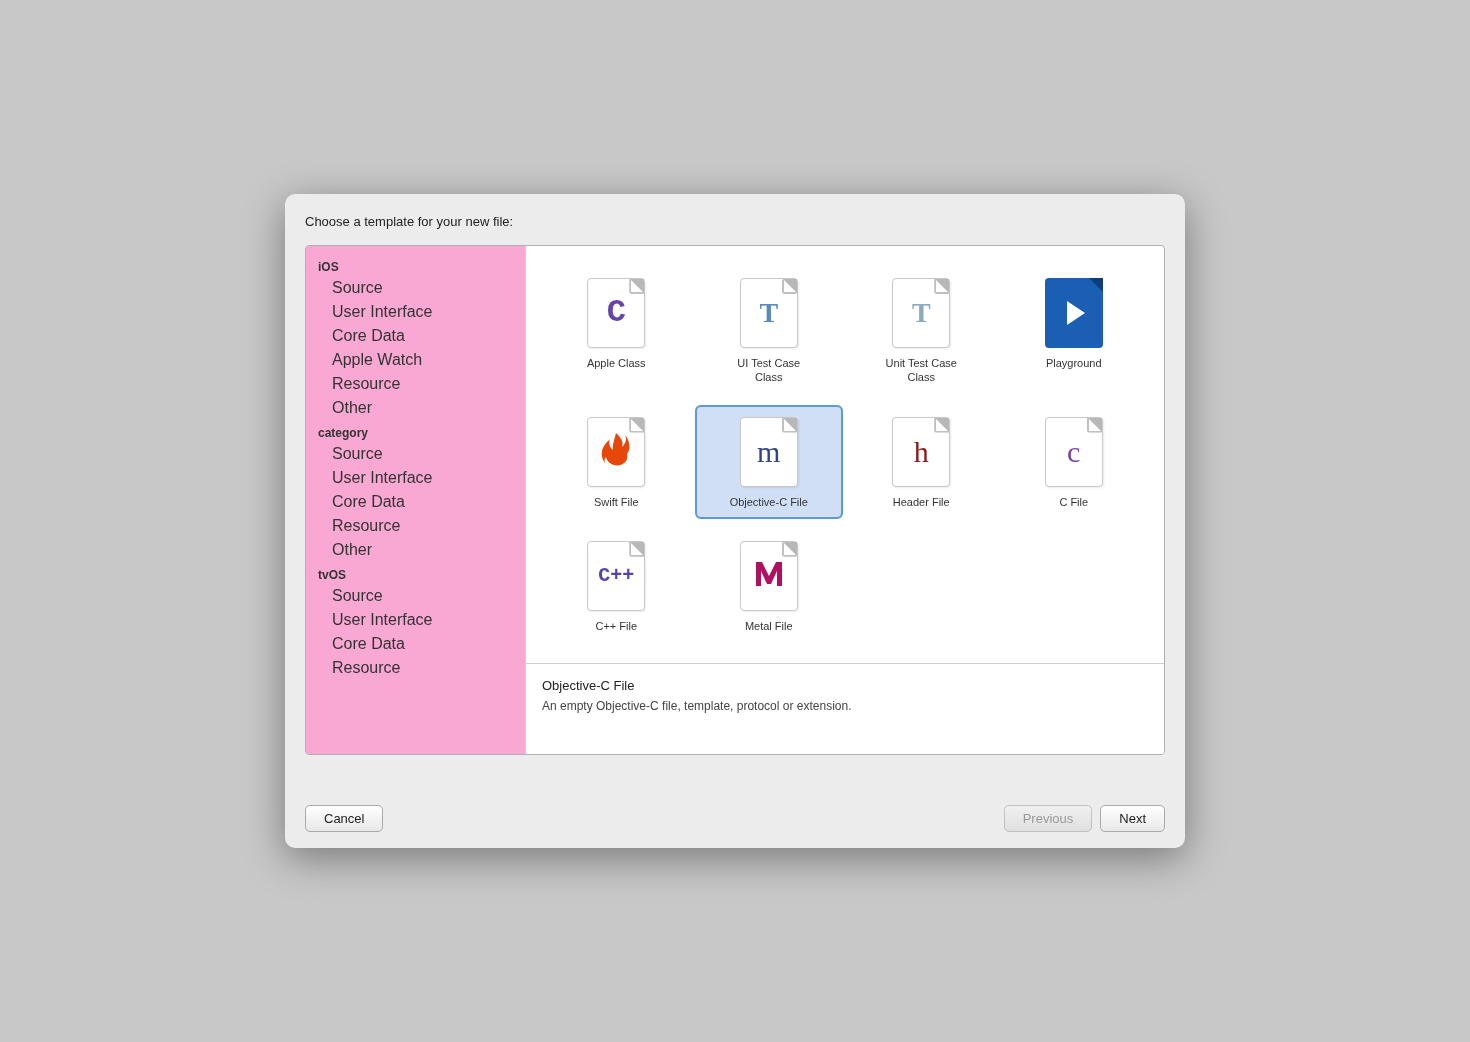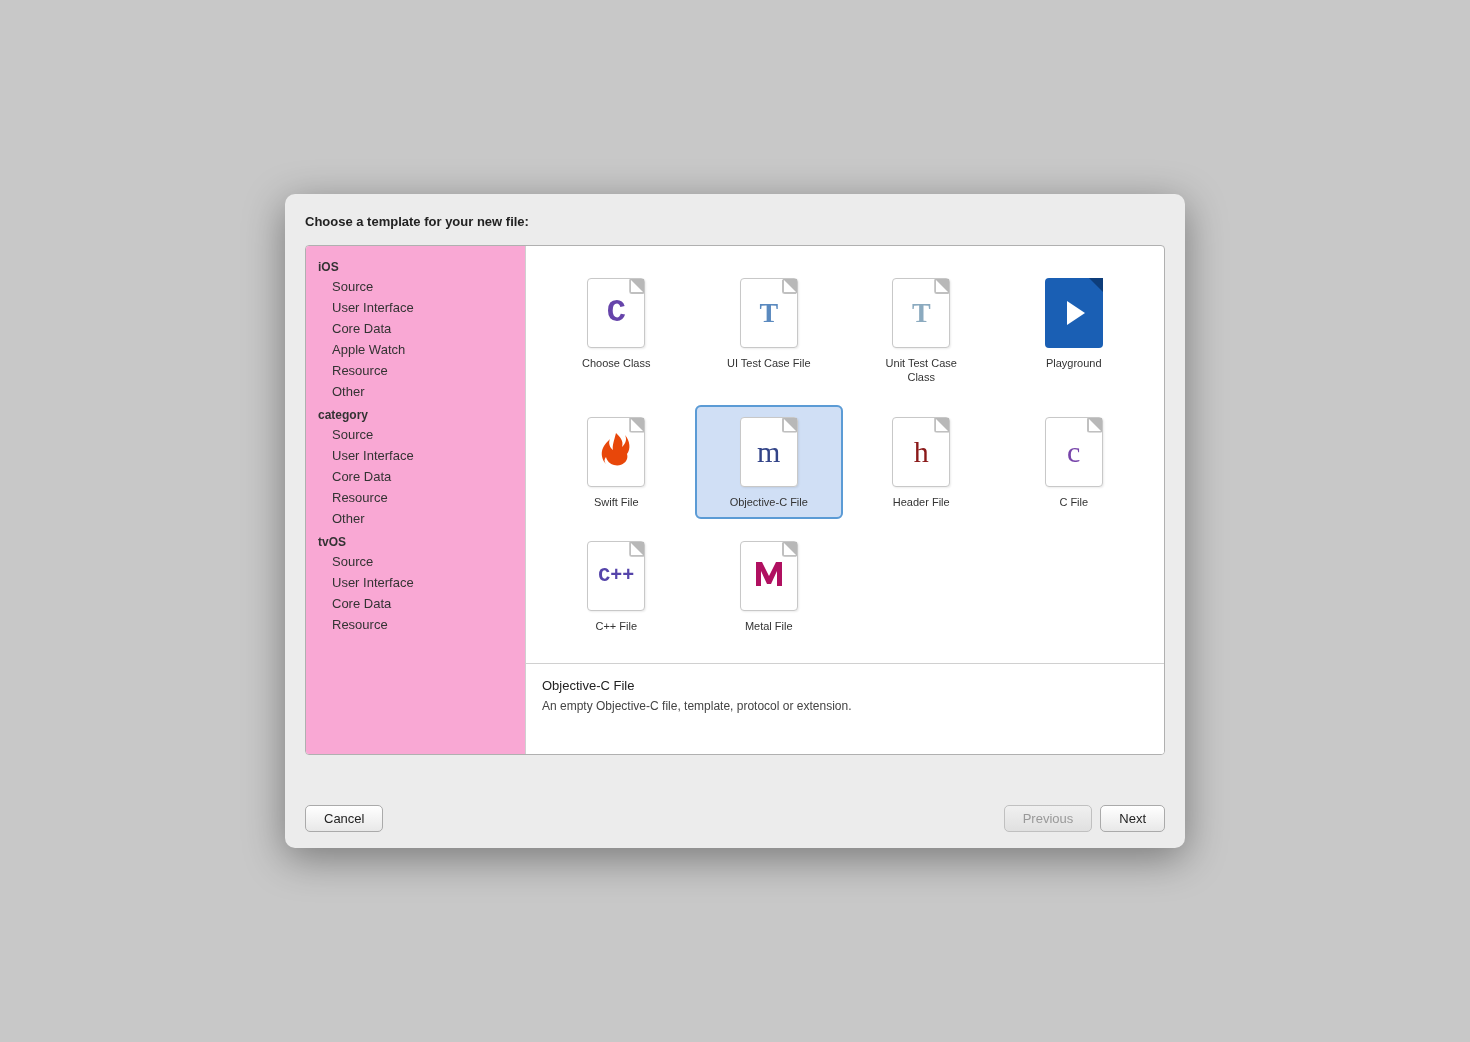--- a/index.html
+++ b/index.html
@@ -22,21 +22,21 @@
       min-height: 640px;
       display: flex;
       flex-direction: column;
       padding: 20px 20px 16px 20px;
     }
 
     .dialog-title {
       font-size: 13px;
       color: #222;
       margin-bottom: 16px;
-      font-weight: 700;
+      font-weight: 400;
     }
 
     .dialog-body {
       display: flex;
       flex: 1;
       border: 1px solid #b0b0b0;
       background: white;
       border-radius: 4px;
       overflow: hidden;
     }
@@ -53,21 +53,21 @@
 
     .sidebar-section-header {
       font-size: 12px;
       font-weight: 600;
       color: #333;
       padding: 6px 12px 2px 12px;
       cursor: default;
     }
 
     .sidebar-item {
-      font-size: 13px;
+      font-size: 16px;
       color: #333;
       padding: 3px 12px 3px 26px;
       cursor: pointer;
       border-radius: 3px;
     }
 
     
     .content-area {
       flex: 1;
       display: flex;
@@ -361,30 +361,30 @@
     <div class="content-area">
       <div class="template-grid-area">
         <div class="template-grid" id="template-grid">
             <div class="template-item">
               <div class="template-icon">
                 <div class="file-icon-base">
                   <div class="corner-fold"></div>
                   <span class="icon-letter icon-cocoa-c">C</span>
                 </div>
               </div>
-              <div class="template-label">Choose Class</div>
+              <div class="template-label">Apple Class</div>
             </div>
             <div class="template-item">
               <div class="template-icon">
                 <div class="file-icon-base">
                   <div class="corner-fold"></div>
                   <span class="icon-letter icon-t">T</span>
                 </div>
               </div>
-              <div class="template-label">UI Test Case File</div>
+              <div class="template-label">UI Test Case Class</div>
             </div>
             <div class="template-item">
               <div class="template-icon">
                 <div class="file-icon-base">
                   <div class="corner-fold"></div>
                   <span class="icon-letter icon-t-grey">T</span>
                 </div>
               </div>
               <div class="template-label">Unit Test Case Class</div>
             </div>

